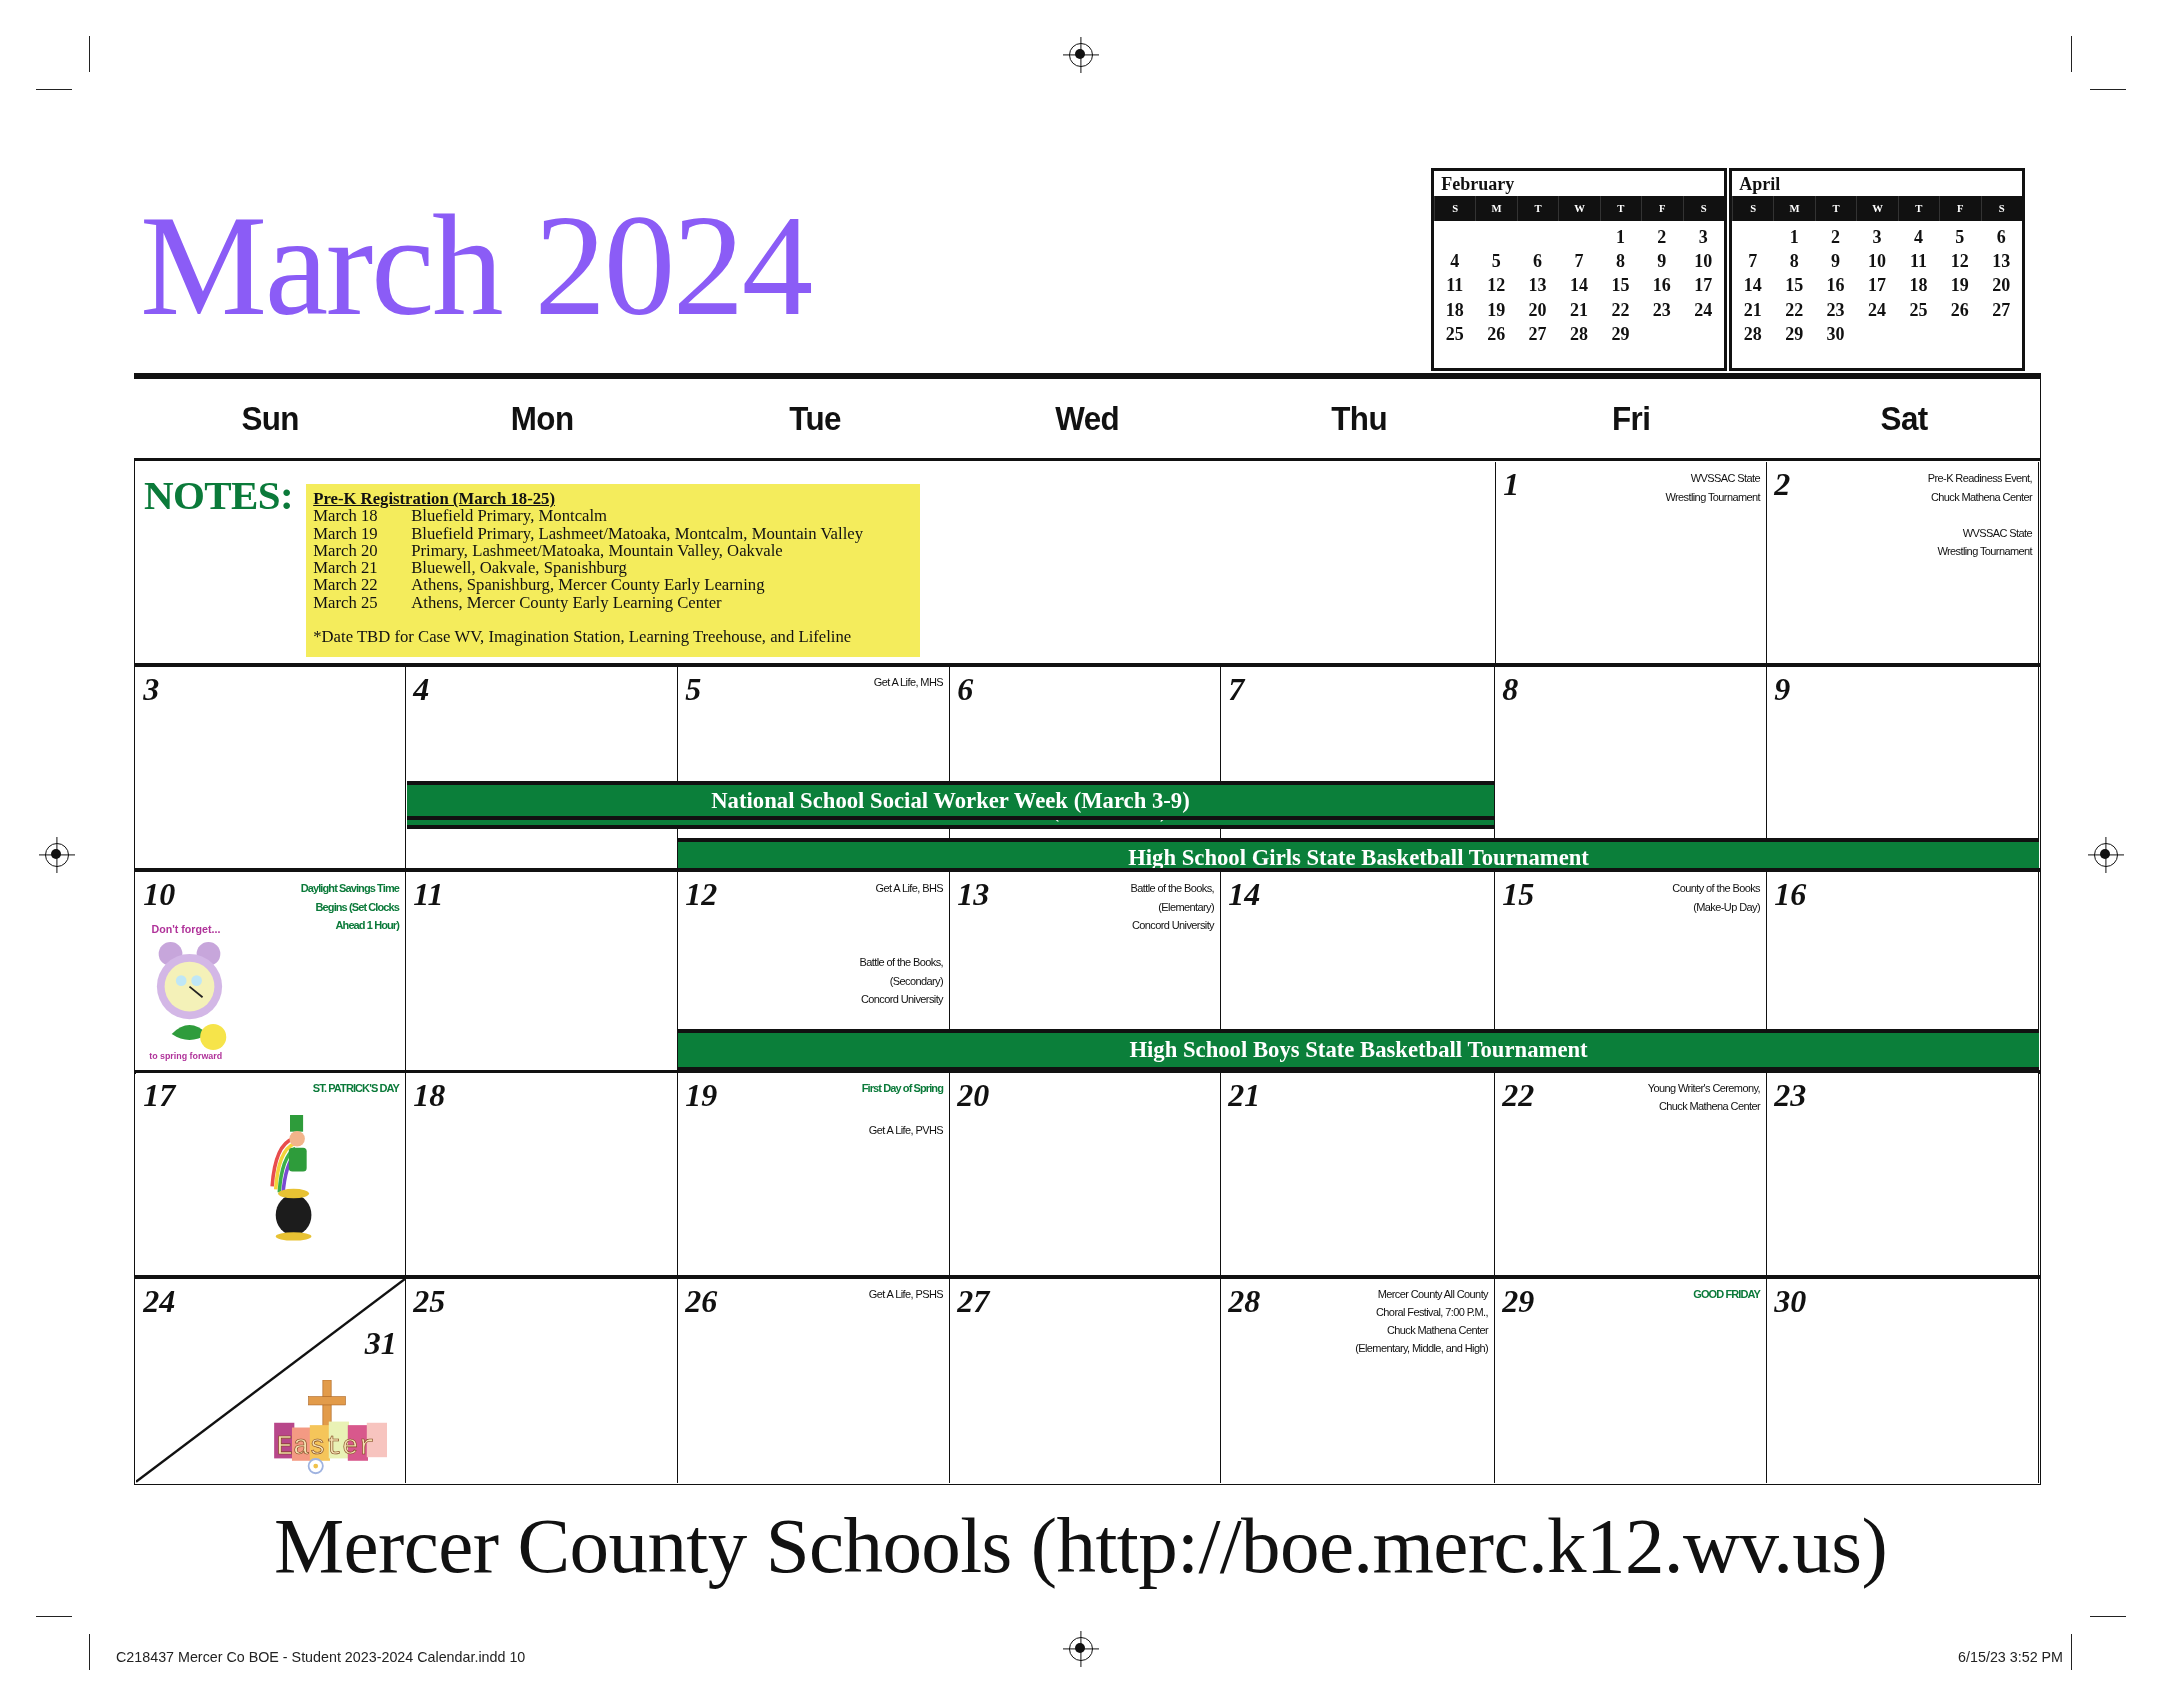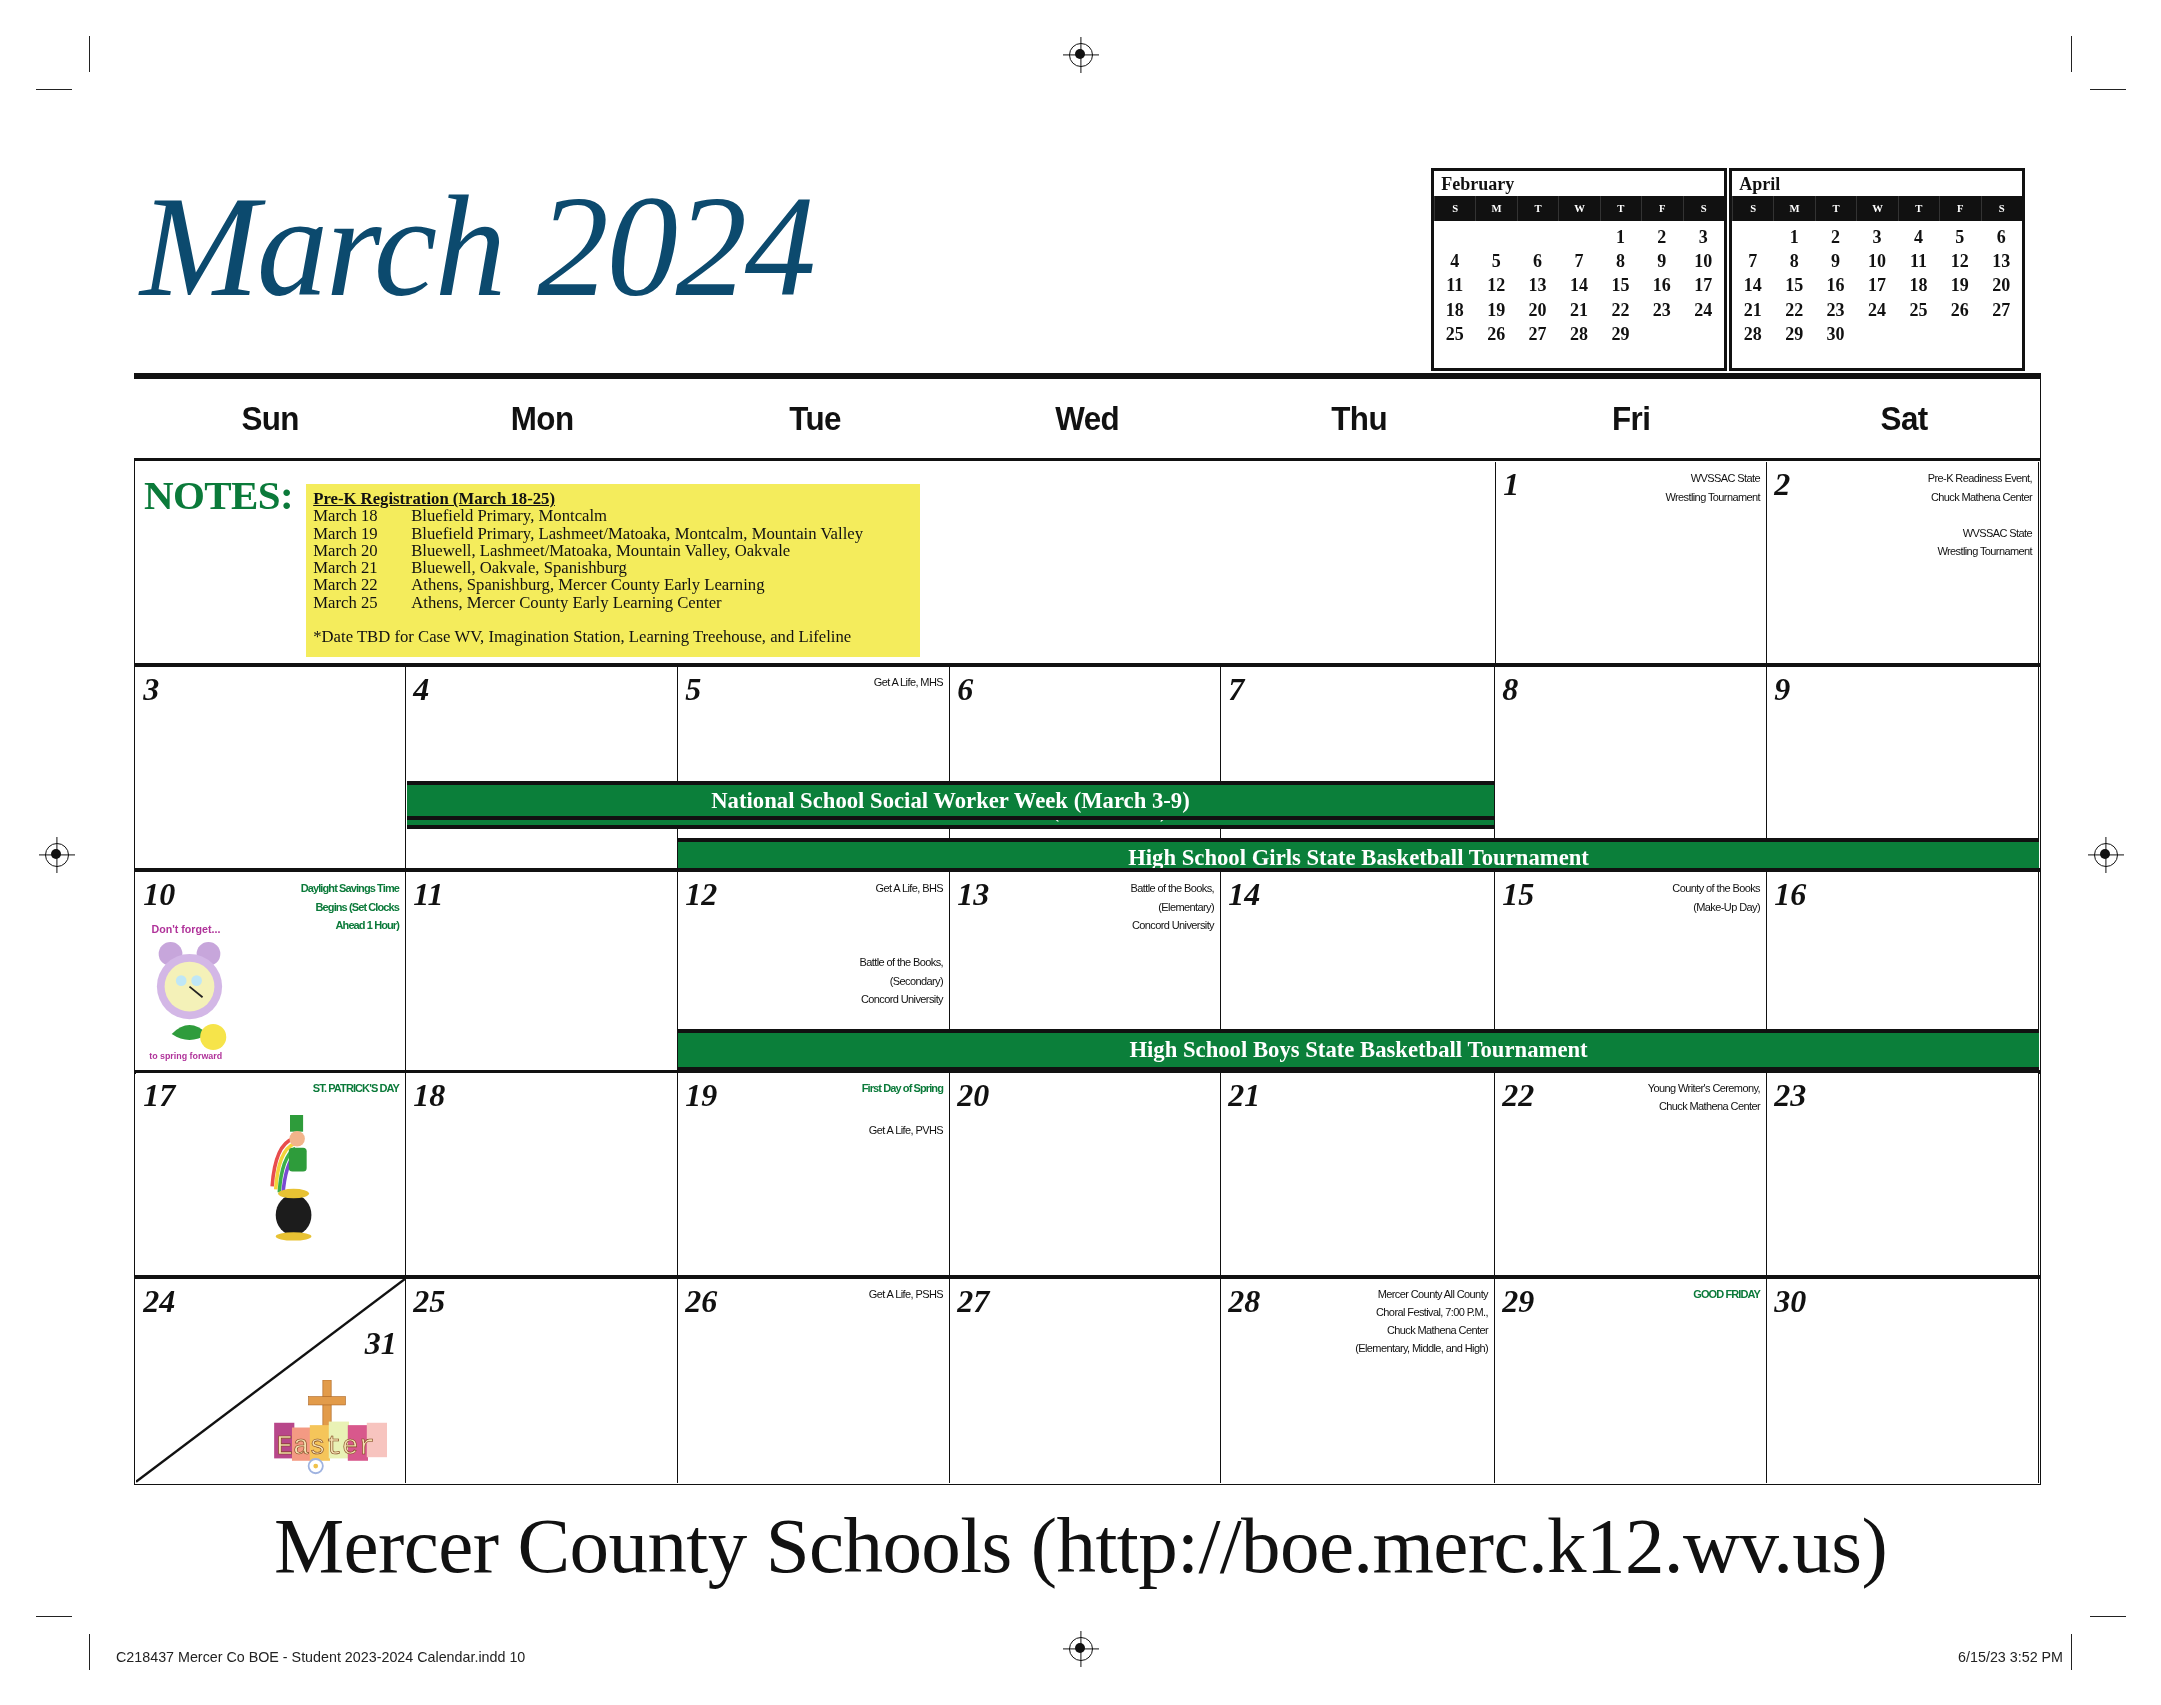--- a/index.html
+++ b/index.html
@@ -6,21 +6,21 @@
   body { width:2161px; height:1705px; position:relative; overflow:hidden; font-family:"Liberation Sans", sans-serif; color:#111; }
   .abs { position:absolute; }
   
   .crop-v { position:absolute; width:1.2px; background:#222; }
   .crop-h { position:absolute; height:1.2px; background:#222; }
   .reg { position:absolute; width:24px; height:24px; border-radius:50%; border:1.8px solid #111; box-sizing:border-box; }
   .reg::before { content:""; position:absolute; left:50%; top:-7.2px; bottom:-7.2px; width:1.2px; background:#111; transform:translateX(-50%); }
   .reg::after { content:""; position:absolute; top:50%; left:-7.2px; right:-7.2px; height:1.2px; background:#111; transform:translateY(-50%); }
   .reg .dot { position:absolute; left:4.8px; top:4.8px; width:10.7px; height:10.7px; border-radius:50%; background:#111; }
 
-  .title { left:140px; top:176px; font-family:"Liberation Serif", serif; font-size:143px; line-height:1; letter-spacing:-2.4px; color:#0c4a6e;font-style:italic; }
+  .title { left:140px; top:195px; font-family:"Liberation Serif", serif; font-size:143px; line-height:1; letter-spacing:-2.4px; color:#8b5cf6; }
 
   .mini { position:absolute; top:168px; width:296px; height:203px; border:3.6px solid #111; box-sizing:border-box; font-family:"Liberation Serif", serif; }
   .mini .mname { height:25px; padding-left:7.2px; font-size:18px; font-weight:bold; line-height:26px; }
   .mini .dow { display:flex; background:#111; color:#fff; height:25px; font-size:10.7px; font-weight:bold; }
   .mini .dow span { flex:1; text-align:center; line-height:25px; border-left:0.6px solid #333; }
   .mini .grid { display:grid; grid-template-columns:repeat(7,1fr); padding-top:3.6px; }
   .mini .grid span { text-align:center; font-size:18px; font-weight:bold; height:24.4px; line-height:24.4px; }
 
   .topbar { left:134px; top:373px; width:1907px; height:6px; background:#111; }
   .dowhdr { left:134px; top:379px; width:1907px; height:79px; display:flex; border-right:1.2px solid #111; box-sizing:border-box; }
@@ -207,21 +207,21 @@
   <div class="row">
       <span class="d">March 18</span>
       <span>Bluefield Primary, Montcalm</span>
     </div>
   <div class="row">
       <span class="d">March 19</span>
       <span>Bluefield Primary, Lashmeet/Matoaka, Montcalm, Mountain Valley</span>
     </div>
   <div class="row">
       <span class="d">March 20</span>
-      <span>Bluewell, Lashmeet/Matoaka, Mountain Valley, Oakvale</span>
+      <span>Primary, Lashmeet/Matoaka, Mountain Valley, Oakvale</span>
     </div>
   <div class="row">
       <span class="d">March 21</span>
       <span>Bluewell, Oakvale, Spanishburg</span>
     </div>
   <div class="row">
       <span class="d">March 22</span>
       <span>Athens, Spanishburg, Mercer County Early Learning</span>
     </div>
   <div class="row">

